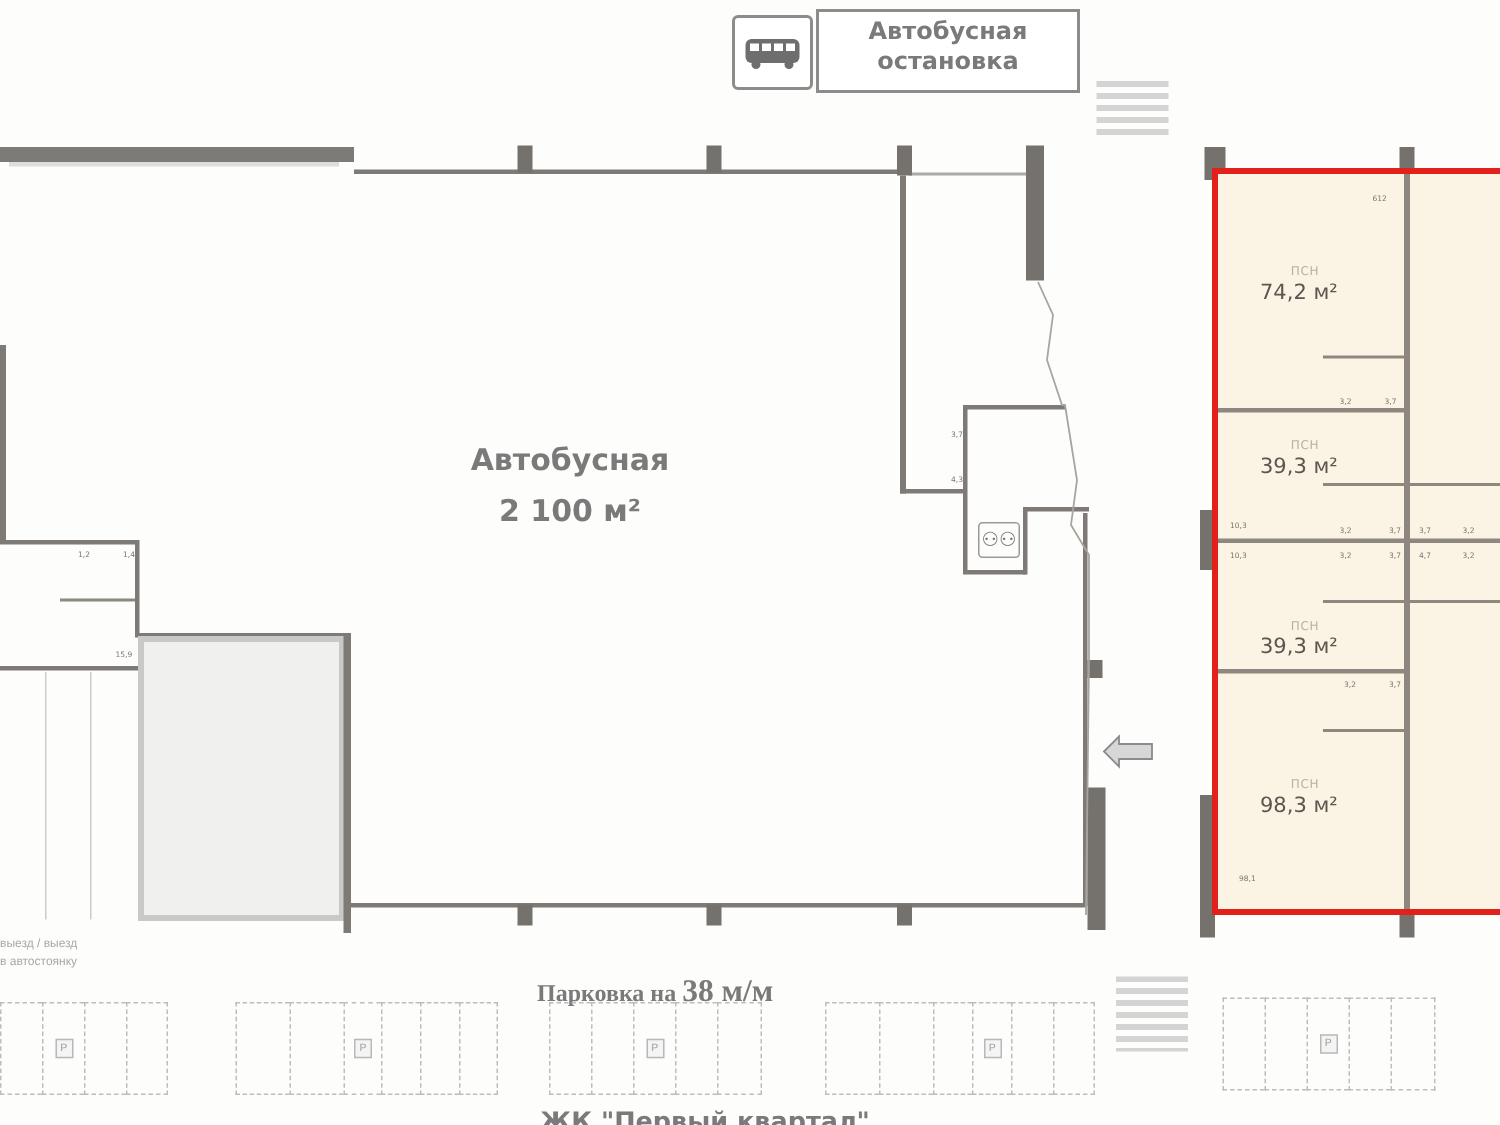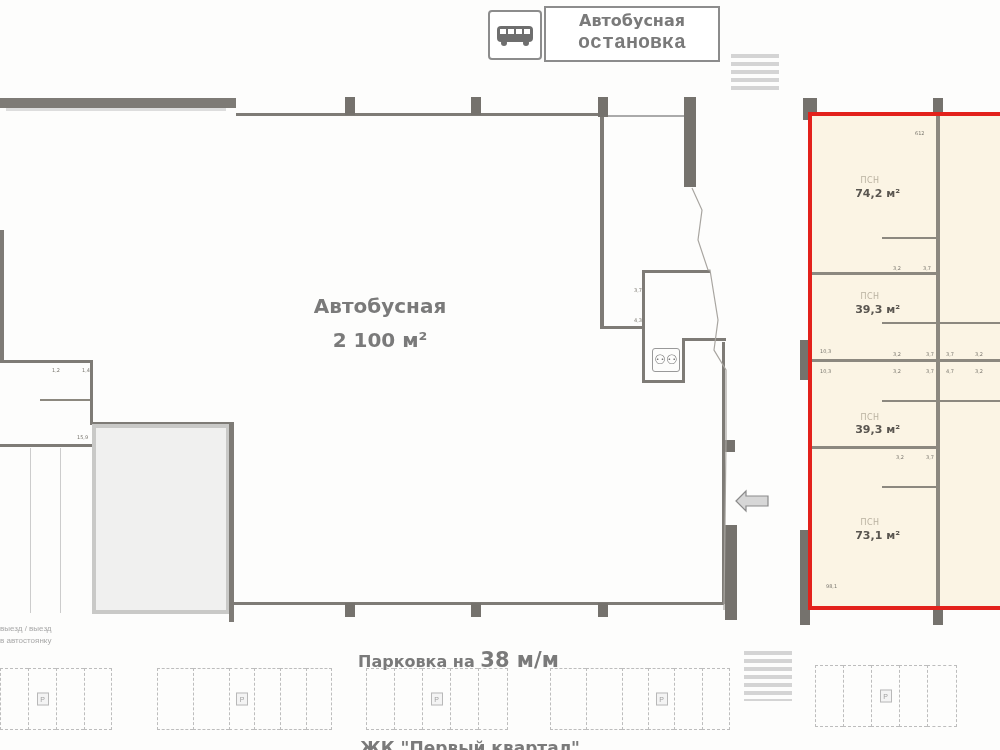--- a/index.html
+++ b/index.html
@@ -10,21 +10,21 @@
   .txt-gray { color:#8a8a8a; }
   .lbl-big { font-family:"DejaVu Sans", sans-serif; font-weight:bold; color:#7a7a7a; text-align:center; }
   .bus-box { position:absolute; border:2px solid #8c8c8c; background:#fff; }
   .stripes { position:absolute; background:repeating-linear-gradient(to bottom, #d4d4d4 0 4px, transparent 4px 8px); }
   .pk-group { position:absolute; display:flex; }
   .pk-group > div { border:1.5px dashed #bdbdbd; border-right:none; box-sizing:border-box; height:100%; position:relative; }
   .pk-group > div:last-child { border-right:1.5px dashed #bdbdbd; }
   .p-sign { position:absolute; left:50%; top:50%; transform:translate(-50%,-50%); width:10px; height:11px; border:1px solid #b8b8b8; font-size:7px; line-height:11px; text-align:center; color:#a0a0a0; background:#f4f4f4; }
   .unit { position:absolute; background:#fbf4e4; }
   .unit-name { position:absolute; font-size:8px; color:#b9b1a0; font-family:"DejaVu Sans", sans-serif; letter-spacing:0.5px; text-align:center; }
-  .unit-area { position:absolute; font-size:11px; color:#5a5650; font-weight:bold; font-family:"DejaVu Sans", sans-serif; text-align:right; }
+  .unit-area { position:absolute; font-size:14px; color:#5a5650; font-weight:normal; font-family:"DejaVu Sans", sans-serif; text-align:left; }
   .dim { position:absolute; font-size:5px; color:#7a776f; font-family:"DejaVu Sans", sans-serif; }
   .thinwall { position:absolute; background:#8c887f; }
   .redframe { position:absolute; border:4px solid #e3211b; box-sizing:border-box; }
   .window-seg { position:absolute; background:#b8b5b0; }
 </style>
 </head>
 <body>
 
 <div class="bus-box" style="left:488px;top:10px;width:50px;height:46px;border-radius:4px;">
   <svg width="50" height="46" viewBox="0 0 50 46">
@@ -32,21 +32,21 @@
     <rect x="10" y="17" width="6" height="5" fill="#fff"></rect>
     <rect x="18" y="17" width="6" height="5" fill="#fff"></rect>
     <rect x="26" y="17" width="6" height="5" fill="#fff"></rect>
     <rect x="34" y="17" width="6" height="5" fill="#fff"></rect>
     <circle cx="14" cy="31" r="3" fill="#6e6e6e"></circle>
     <circle cx="36" cy="31" r="3" fill="#6e6e6e"></circle>
   </svg>
 </div>
 <div class="bus-box" style="left:544px;top:6px;width:172px;height:52px;">
   <div class="lbl-big" style="font-size:16px;margin-top:3px;">Автобусная</div>
-  <div class="lbl-big" style="font-size:20px;margin-top:1px;font-family:Liberation Mono, monospace;">остановка</div>
+  <div class="lbl-big" style="font-size:16px;margin-top:1px;">остановка</div>
 </div>
 
 <div class="stripes" style="left:731px;top:54px;width:48px;height:38px;"></div>
 <div class="stripes" style="left:744px;top:651px;width:48px;height:50px;"></div>
 
 <div class="wall" style="left:0;top:98px;width:236px;height:10px;"></div>
 <div class="window-seg" style="left:6px;top:108px;width:220px;height:3px;background:#ddd;"></div>
 
 <div class="wall" style="left:236px;top:113px;width:370px;height:3px;"></div>
 <div class="wall" style="left:606px;top:115px;width:80px;height:2px;background:#aaa;"></div>
@@ -140,28 +140,28 @@
 <div class="dim" style="left:820px;top:368px;">10,3</div>
 
 <div class="unit-name" style="left:845px;top:413px;width:50px;">ПСН</div>
 <div class="unit-area" style="left:840px;top:423px;width:60px;">39,3 м²</div>
 <div class="dim" style="left:893px;top:368px;">3,2</div>
 <div class="dim" style="left:926px;top:368px;">3,7</div>
 <div class="dim" style="left:946px;top:368px;">4,7</div>
 <div class="dim" style="left:975px;top:368px;">3,2</div>
 
 <div class="unit-name" style="left:845px;top:518px;width:50px;">ПСН</div>
-<div class="unit-area" style="left:840px;top:529px;width:60px;">73,1 м²</div>
+<div class="unit-area" style="left:840px;top:529px;width:60px;">98,3 м²</div>
 <div class="dim" style="left:826px;top:583px;">98,1</div>
 <div class="dim" style="left:896px;top:454px;">3,2</div>
 <div class="dim" style="left:926px;top:454px;">3,7</div>
 
 <div class="redframe" style="left:808px;top:112px;width:200px;height:498px;"></div>
 
-<div class="lbl-big" style="position:absolute;left:358px;top:648px;font-size:16px;text-align:left;white-space:nowrap;">
+<div class="lbl-big" style="position:absolute;left:358px;top:648px;font-size:16px;text-align:left;white-space:nowrap;font-family:Liberation Serif, serif;">
   <span>Парковка на</span>
   <span style="font-size:21px;">38 м/м</span>
 </div>
 
 <div class="pk-group" style="left:0;top:668px;width:112px;height:62px;">
   <div style="width:28px;"></div>
     <div style="width:28px;">
       <span class="p-sign">P</span>
     </div>
     <div style="width:28px;"></div>

